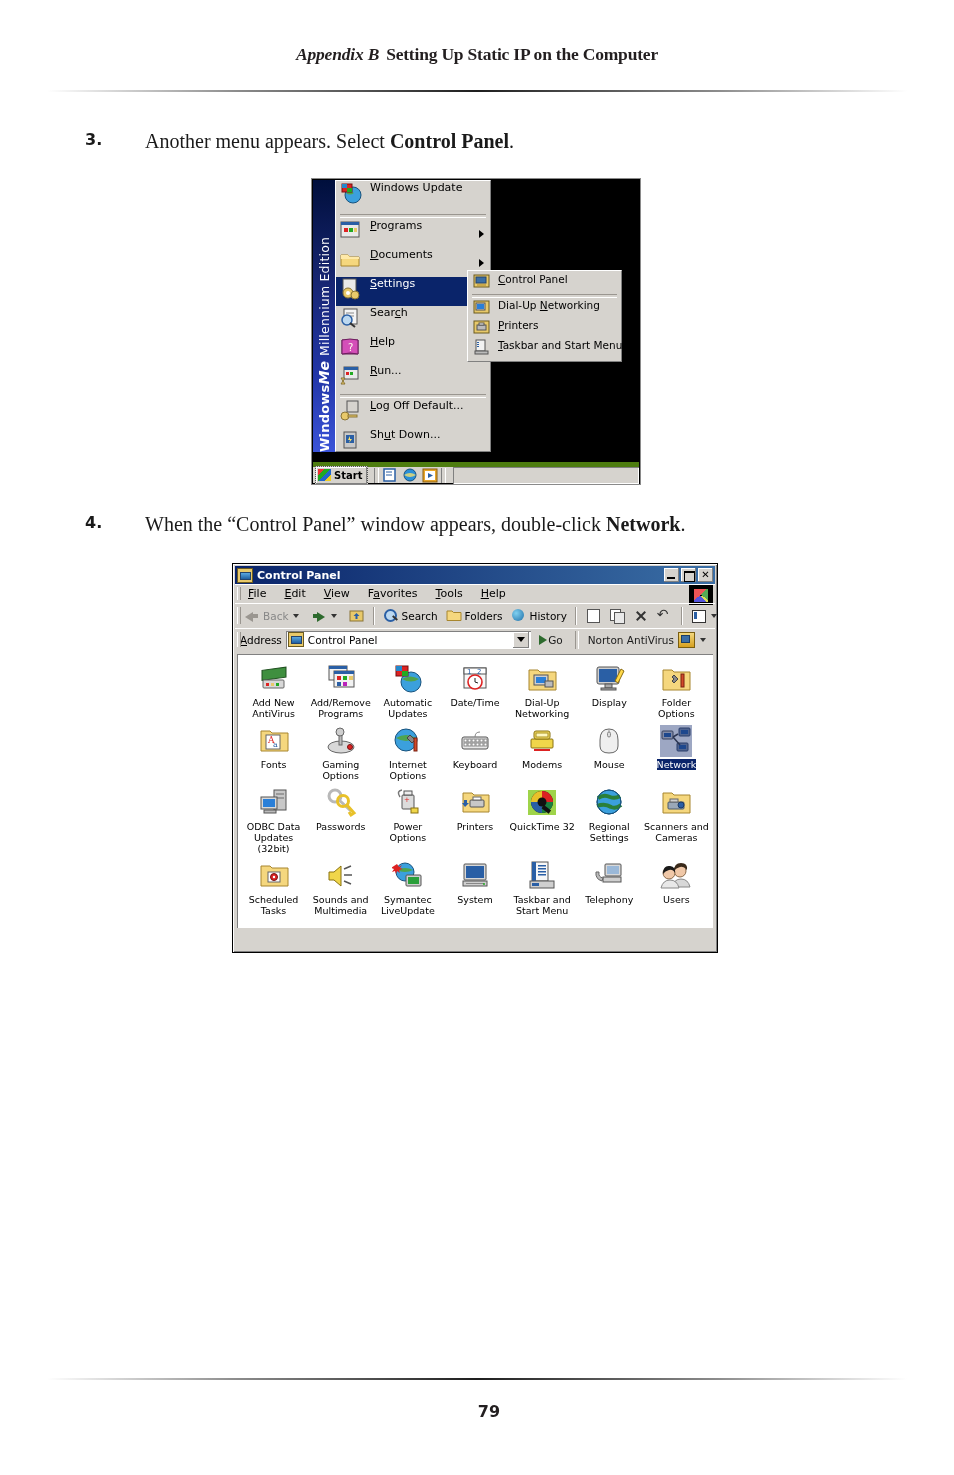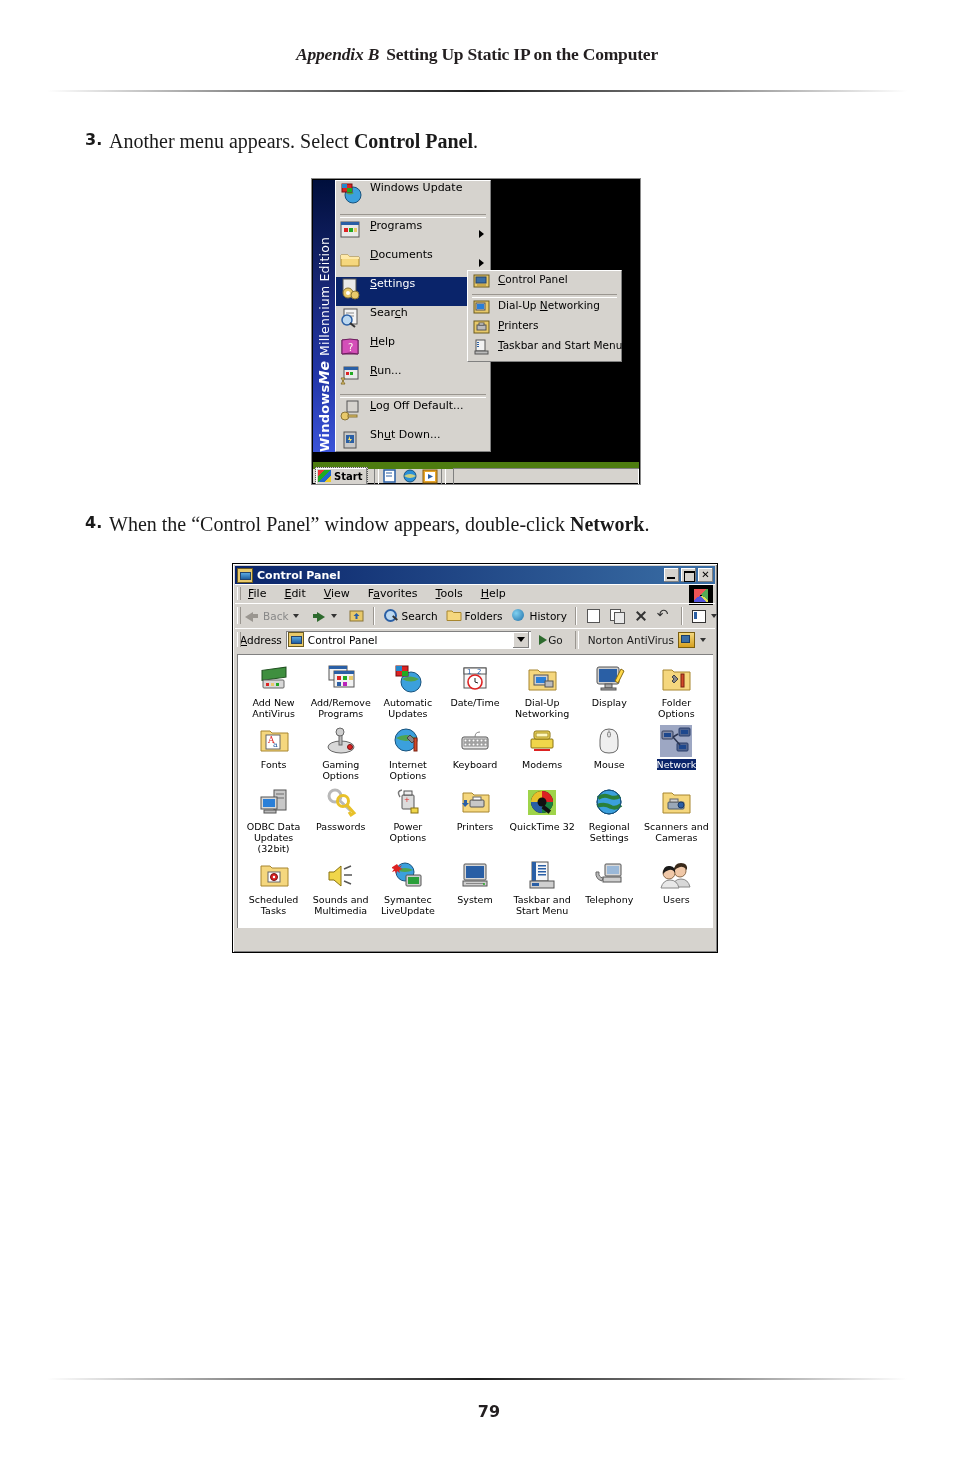--- a/index.html
+++ b/index.html
@@ -74,21 +74,21 @@
   .step .num {
     position: absolute;
     left: 0;
     top: 0;
     font-family: "DejaVu Sans", sans-serif;
     font-size: 16px;
     font-weight: bold;
   }
   .step .txt {
     display: block;
-    margin-left: 24px;
+    margin-left: 60px;
   }
   .step .txt b { font-weight: bold; }
   #step3 { top: 130px; left: 85px; width: 760px; }
   #step4 { top: 513px; left: 85px; width: 760px; }
 
   
   #fig-startmenu {
     position: absolute;
     left: 311px;
     top: 178px;
@@ -209,21 +209,21 @@
   .sm-sub .sm-label { font-size: 10.5px; }
 
   
   .sm-taskbar {
     position: absolute;
     left: 1px;
     bottom: 1px;
     right: 1px;
     height: 21px;
     background: #d6d3ce;
-    border-top: 7px solid #4d7c0f;
+    border-top: 5px solid #4d7c0f;
     display: flex;
     align-items: center;
     padding-left: 2px;
     box-sizing: border-box;
   }
   .tb-start {
     height: 17px;
     display: flex;
     align-items: center;
     padding: 0 5px 0 2px;

